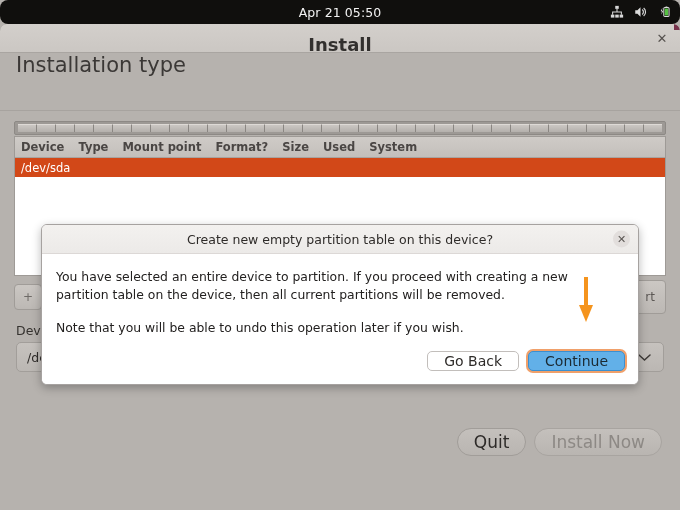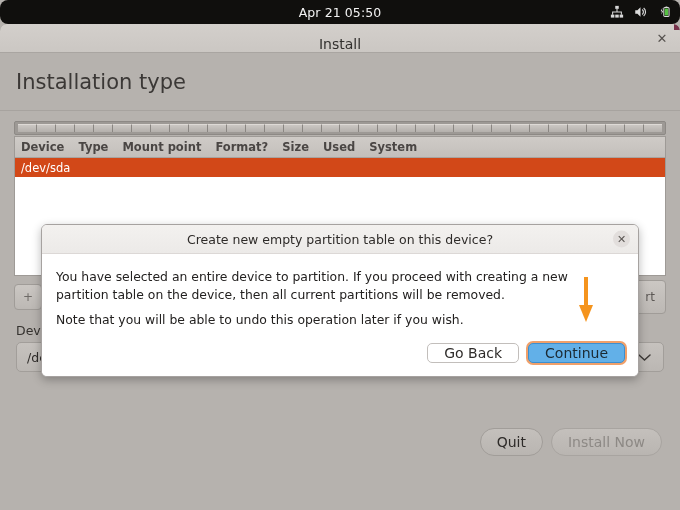--- a/index.html
+++ b/index.html
@@ -63,22 +63,22 @@
     height: 29px;
     background: linear-gradient(180deg, #d3cfcb 0%, #cbc7c3 100%);
     border-bottom: 1px solid #a9a5a1;
     border-top-left-radius: 7px;
     border-top-right-radius: 7px;
     display: flex;
     align-items: center;
     justify-content: center;
   }
   .titlebar-title {
-    font-size: 14px;
-    font-weight: normal;
+    font-size: 18px;
+    font-weight: bold;
     color: #32302e;
     margin-top: 12px;
   }
   .titlebar-close {
     position: absolute;
     right: 9px; top: 50%;
     transform: translateY(-50%);
     width: 18px; height: 18px;
     border-radius: 50%;
     display: flex; align-items: center; justify-content: center;
@@ -92,21 +92,21 @@
     width: 6px; height: 6px;
     background: #77314a;
     border-top-right-radius: 7px;
   }
 
   
   .page-head {
     height: 58px;
     padding: 0 0 0 16px;
     display: flex;
-    align-items: center;
+    align-items: flex-start;
     border-bottom: 1px solid #a7a39f;
   }
   .page-title {
     font-size: 21px;
     color: #3b3836;
     font-weight: normal;
   }
 
   
   .part-strip-wrap {
@@ -215,21 +215,21 @@
     top: 404px;
     display: flex;
     gap: 8px;
   }
   .act-btn {
     height: 28px;
     padding: 0 16px;
     border: 1px solid #a19d99;
     border-radius: 14px;
     background: linear-gradient(180deg, #c4c0bc 0%, #b9b5b1 100%);
-    font-size: 14px;
+    font-size: 17px;
     color: #2e2b29;
     display: flex; align-items: center; justify-content: center;
   }
   .act-btn.disabled { color: #8d8985; border-color: #a8a4a0; }
 
   
   .dialog {
     position: absolute;
     left: 41px; top: 224px;
     width: 598px;
@@ -268,21 +268,21 @@
   }
   .dlg-body {
     padding: 14px 14px 8px 14px;
     background: #ffffff;
   }
   .dlg-p {
     font-size: 12.4px;
     color: #232120;
     line-height: 1.42;
   }
-  .dlg-p.second { margin-top: 8px; }
+  .dlg-p.second { margin-top: 16px; }
   .dlg-actions {
     display: flex;
     justify-content: flex-end;
     gap: 9px;
     padding: 6px 13px 13px 13px;
     background: #ffffff;
   }
   .dlg-btn {
     height: 20px;
     min-width: 76px;

